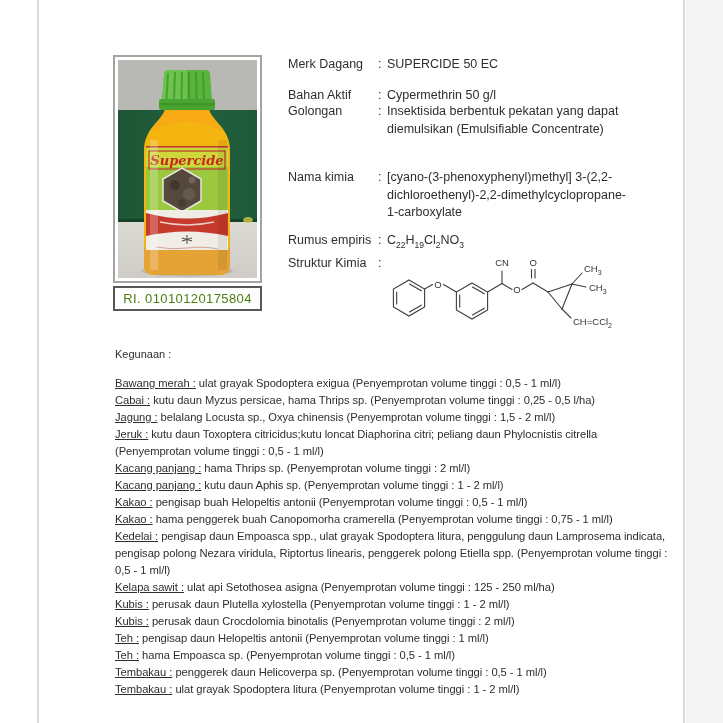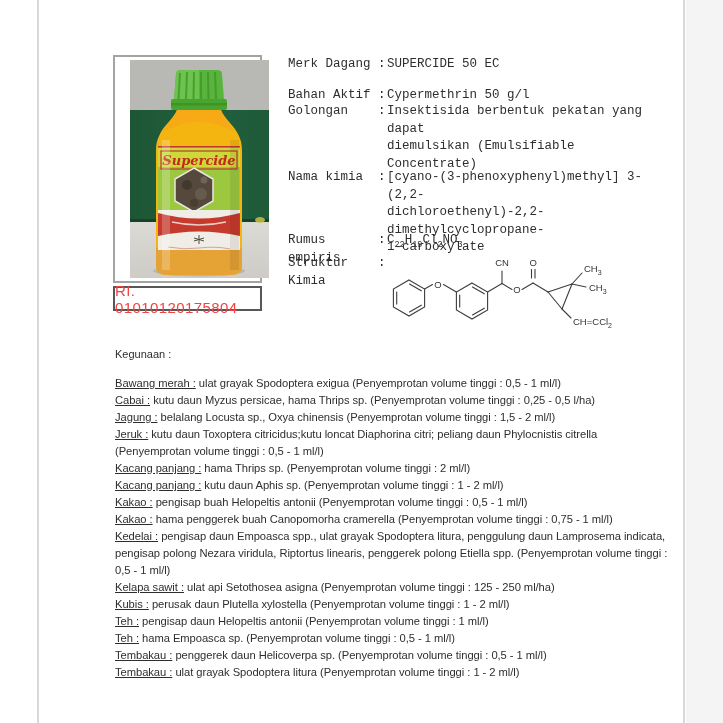--- a/index.html
+++ b/index.html
@@ -10,36 +10,36 @@
   .edge-strip-right{position:absolute;top:0;right:0;width:37px;height:723px;background:#f4f4f4;}
   .edge-line{position:absolute;top:0;width:2px;height:723px;background:#d9d9d9;}
   .edge-line.left{left:37px;}
   .edge-line.right{left:683px;}
 
   
   .photo-frame{
     position:absolute;left:113px;top:55px;width:149px;height:228px;
     border:2px solid #a3a3a1;background:#ffffff;padding:3px;box-sizing:border-box;
   }
-  .photo{position:relative;width:139px;height:218px;background:#b8b9b5;overflow:hidden;margin-left:12px;}
+  .photo{position:relative;width:139px;height:218px;background:#b8b9b5;overflow:hidden;}
   .photo .backdrop-green{position:absolute;left:0;top:50px;width:139px;height:112px;
     background:linear-gradient(90deg,#1d5634 0%,#226040 55%,#1e5a38 100%);}
   .photo .backdrop-green-edge{position:absolute;left:0;top:159px;width:139px;height:3px;background:#16422a;}
   .photo .table{position:absolute;left:0;top:162px;width:139px;height:56px;
     background:linear-gradient(180deg,#dcdad5 0%,#d3d1cc 60%,#cfccc7 100%);}
 
   
   .reg-box{
     position:absolute;left:113px;top:286px;width:149px;height:25px;box-sizing:border-box;
     border:2px solid #57575a;background:#ffffff;display:flex;align-items:center;justify-content:center;
-    font-size:15px;letter-spacing:.4px;color:#ef4444;
+    font-size:13px;letter-spacing:.4px;color:#4d7c0f;
   }
 
   
-  .drow{position:absolute;left:288px;width:374px;display:flex;font-size:12.5px;line-height:17.5px;font-family:Liberation Mono, monospace;}
+  .drow{position:absolute;left:288px;width:374px;display:flex;font-size:12.5px;line-height:17.5px;}
   .dlabel{width:90px;flex:none;}
   .dvalue{flex:1;display:flex;}
   .colon{width:9px;flex:none;}
   .vtext{white-space:pre-line;}
   sub{font-size:8.5px;}
 
   
   .molecule{position:absolute;left:388px;top:250px;}
   .molecule text{font-family:"Liberation Sans",sans-serif;font-size:9.5px;fill:#333;}
   .molecule .mline{stroke:#3d3d3d;stroke-width:1.1;fill:none;stroke-linecap:round;}
@@ -226,18 +226,19 @@
     <div class="entry"><span class="crop">Cabai :</span> <span>kutu daun Myzus persicae, hama Thrips sp. (Penyemprotan volume tinggi : 0,25 - 0,5 l/ha)</span></div>
     <div class="entry"><span class="crop">Jagung :</span> <span>belalang Locusta sp., Oxya chinensis (Penyemprotan volume tinggi : 1,5 - 2 ml/l)</span></div>
     <div class="entry"><span class="crop">Jeruk :</span> <span>kutu daun Toxoptera citricidus;kutu loncat Diaphorina citri; peliang daun Phylocnistis citrella (Penyemprotan volume tinggi : 0,5 - 1 ml/l)</span></div>
     <div class="entry"><span class="crop">Kacang panjang :</span> <span>hama Thrips sp. (Penyemprotan volume tinggi : 2 ml/l)</span></div>
     <div class="entry"><span class="crop">Kacang panjang :</span> <span>kutu daun Aphis sp. (Penyemprotan volume tinggi : 1 - 2 ml/l)</span></div>
     <div class="entry"><span class="crop">Kakao :</span> <span>pengisap buah Helopeltis antonii (Penyemprotan volume tinggi : 0,5 - 1 ml/l)</span></div>
     <div class="entry"><span class="crop">Kakao :</span> <span>hama penggerek buah Canopomorha cramerella (Penyemprotan volume tinggi : 0,75 - 1 ml/l)</span></div>
     <div class="entry"><span class="crop">Kedelai :</span> <span>pengisap daun Empoasca spp., ulat grayak Spodoptera litura, penggulung daun Lamprosema indicata, pengisap polong Nezara viridula, Riptortus linearis, penggerek polong Etiella spp. (Penyemprotan volume tinggi : 0,5 - 1 ml/l)</span></div>
     <div class="entry"><span class="crop">Kelapa sawit :</span> <span>ulat api Setothosea asigna (Penyemprotan volume tinggi : 125 - 250 ml/ha)</span></div>
     <div class="entry"><span class="crop">Kubis :</span> <span>perusak daun Plutella xylostella (Penyemprotan volume tinggi : 1 - 2 ml/l)</span></div>
+    <div class="entry"><span class="crop">Kubis :</span> <span>perusak daun Crocdolomia binotalis (Penyemprotan volume tinggi : 2 ml/l)</span></div>
     <div class="entry"><span class="crop">Teh :</span> <span>pengisap daun Helopeltis antonii (Penyemprotan volume tinggi : 1 ml/l)</span></div>
     <div class="entry"><span class="crop">Teh :</span> <span>hama Empoasca sp. (Penyemprotan volume tinggi : 0,5 - 1 ml/l)</span></div>
     <div class="entry"><span class="crop">Tembakau :</span> <span>penggerek daun Helicoverpa sp. (Penyemprotan volume tinggi : 0,5 - 1 ml/l)</span></div>
     <div class="entry"><span class="crop">Tembakau :</span> <span>ulat grayak Spodoptera litura (Penyemprotan volume tinggi : 1 - 2 ml/l)</span></div>
   </div>
 </div>
 
 </body></html>

